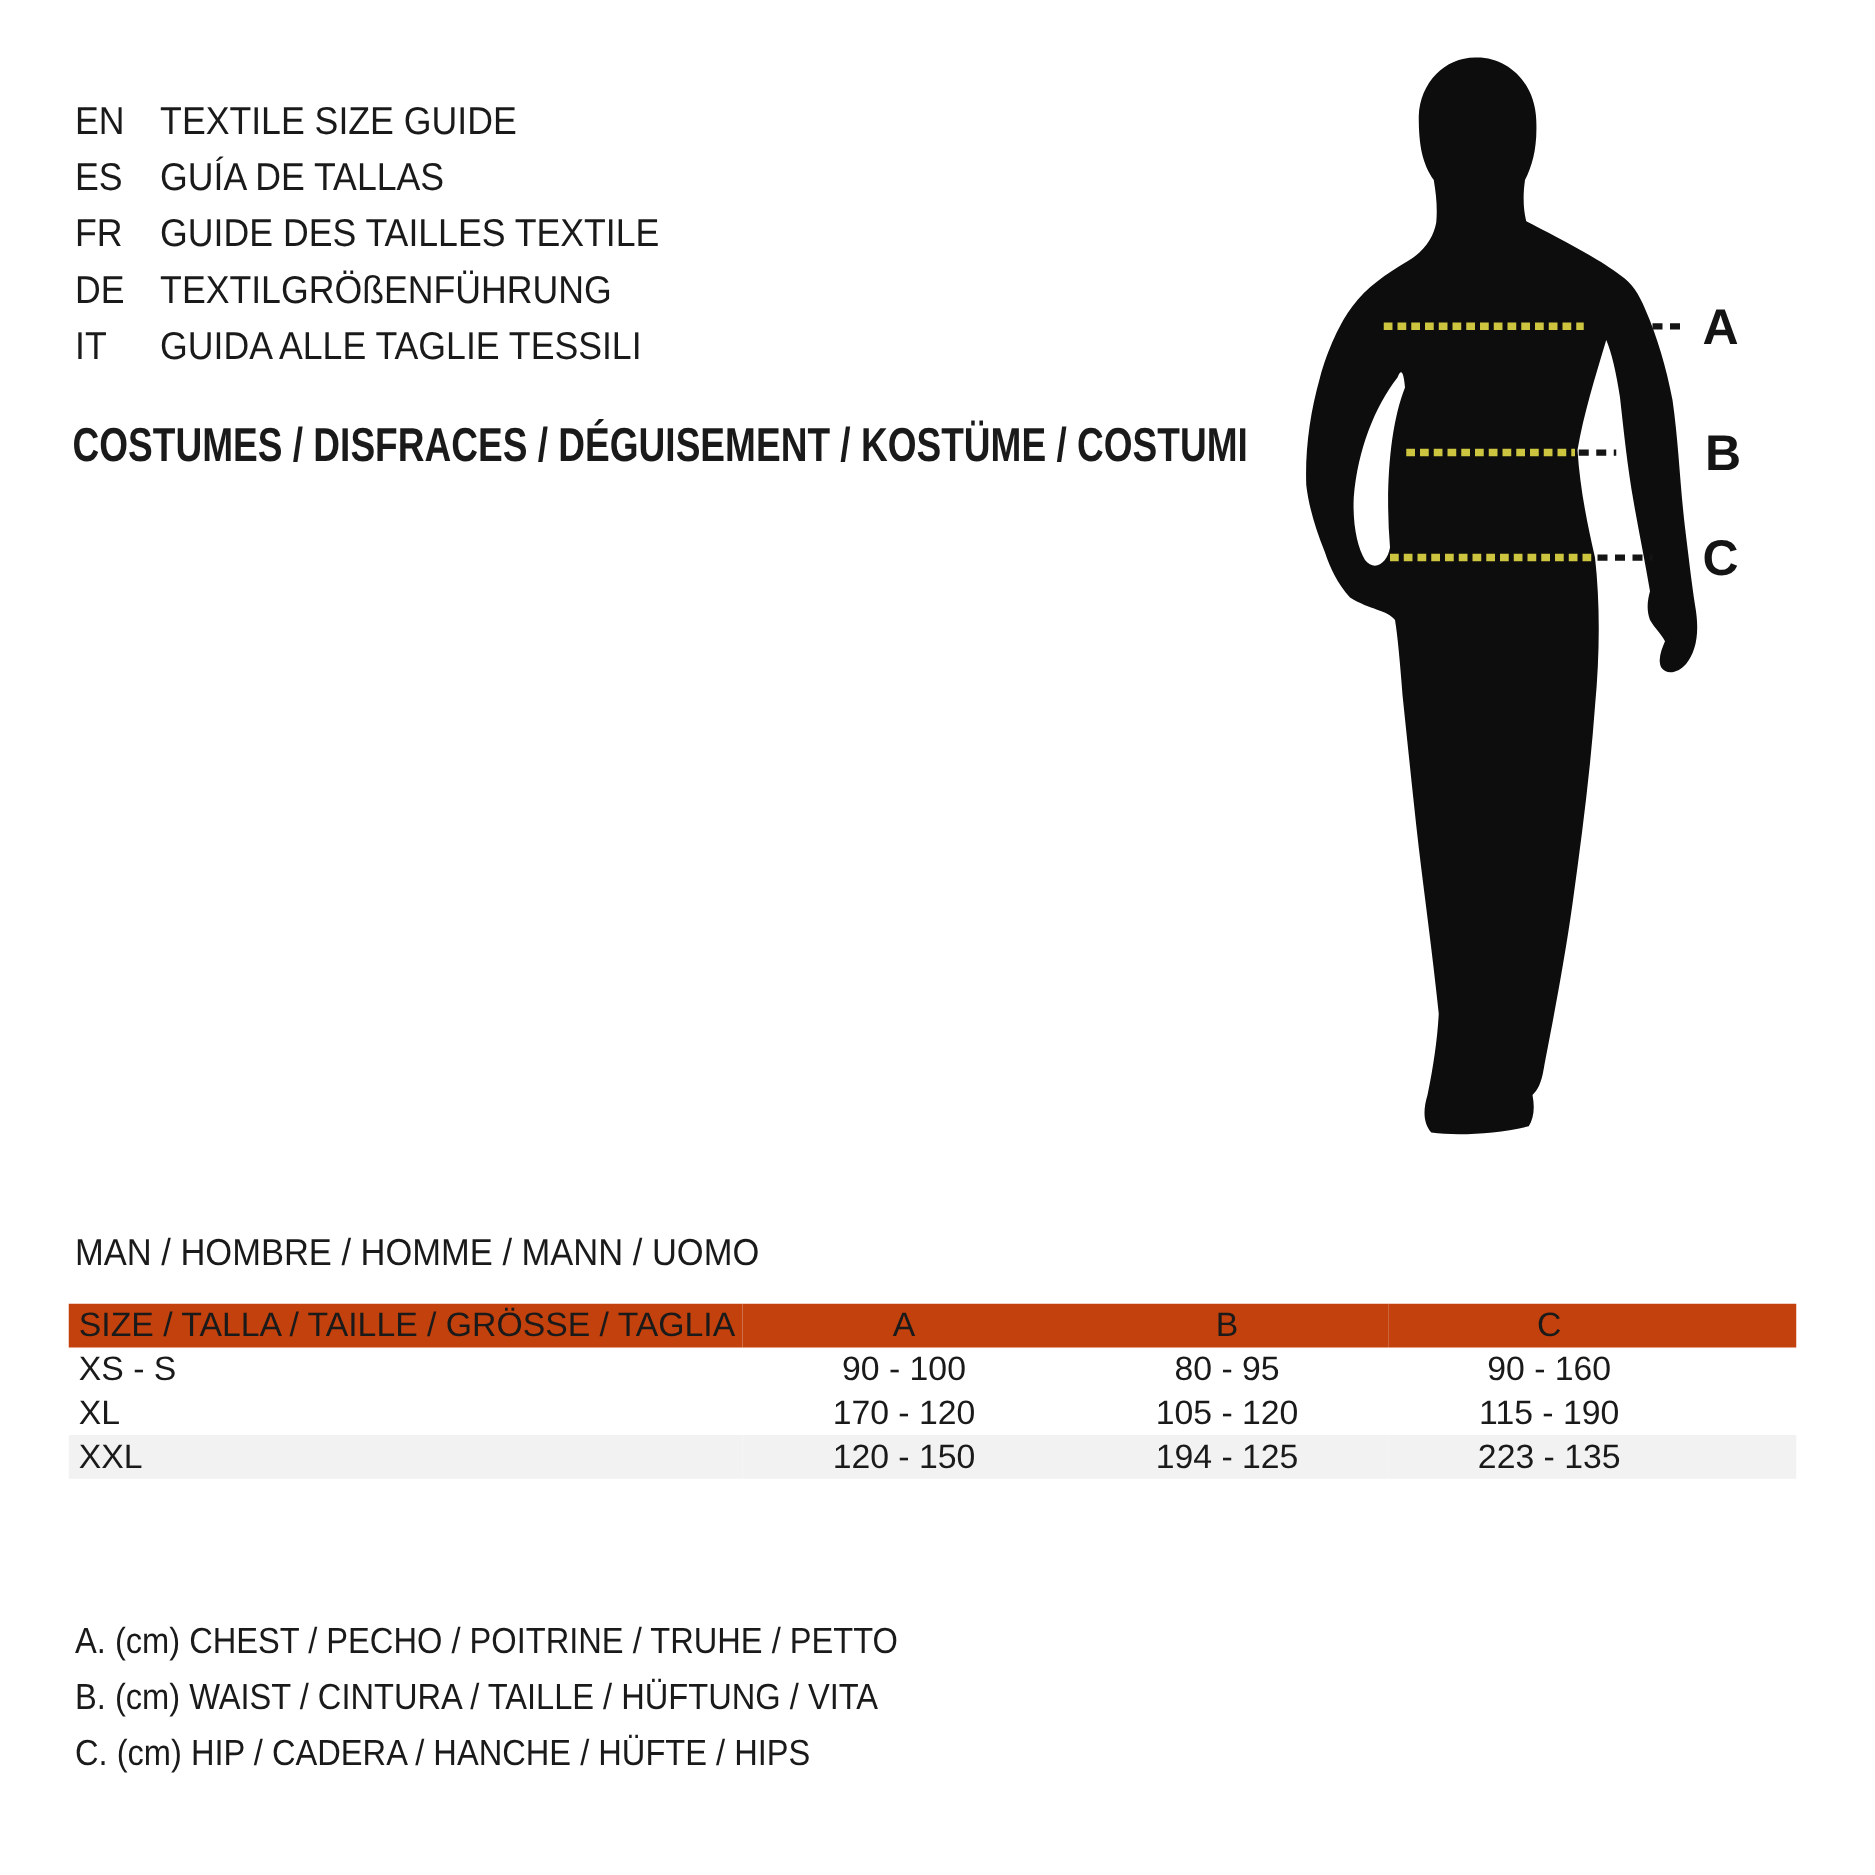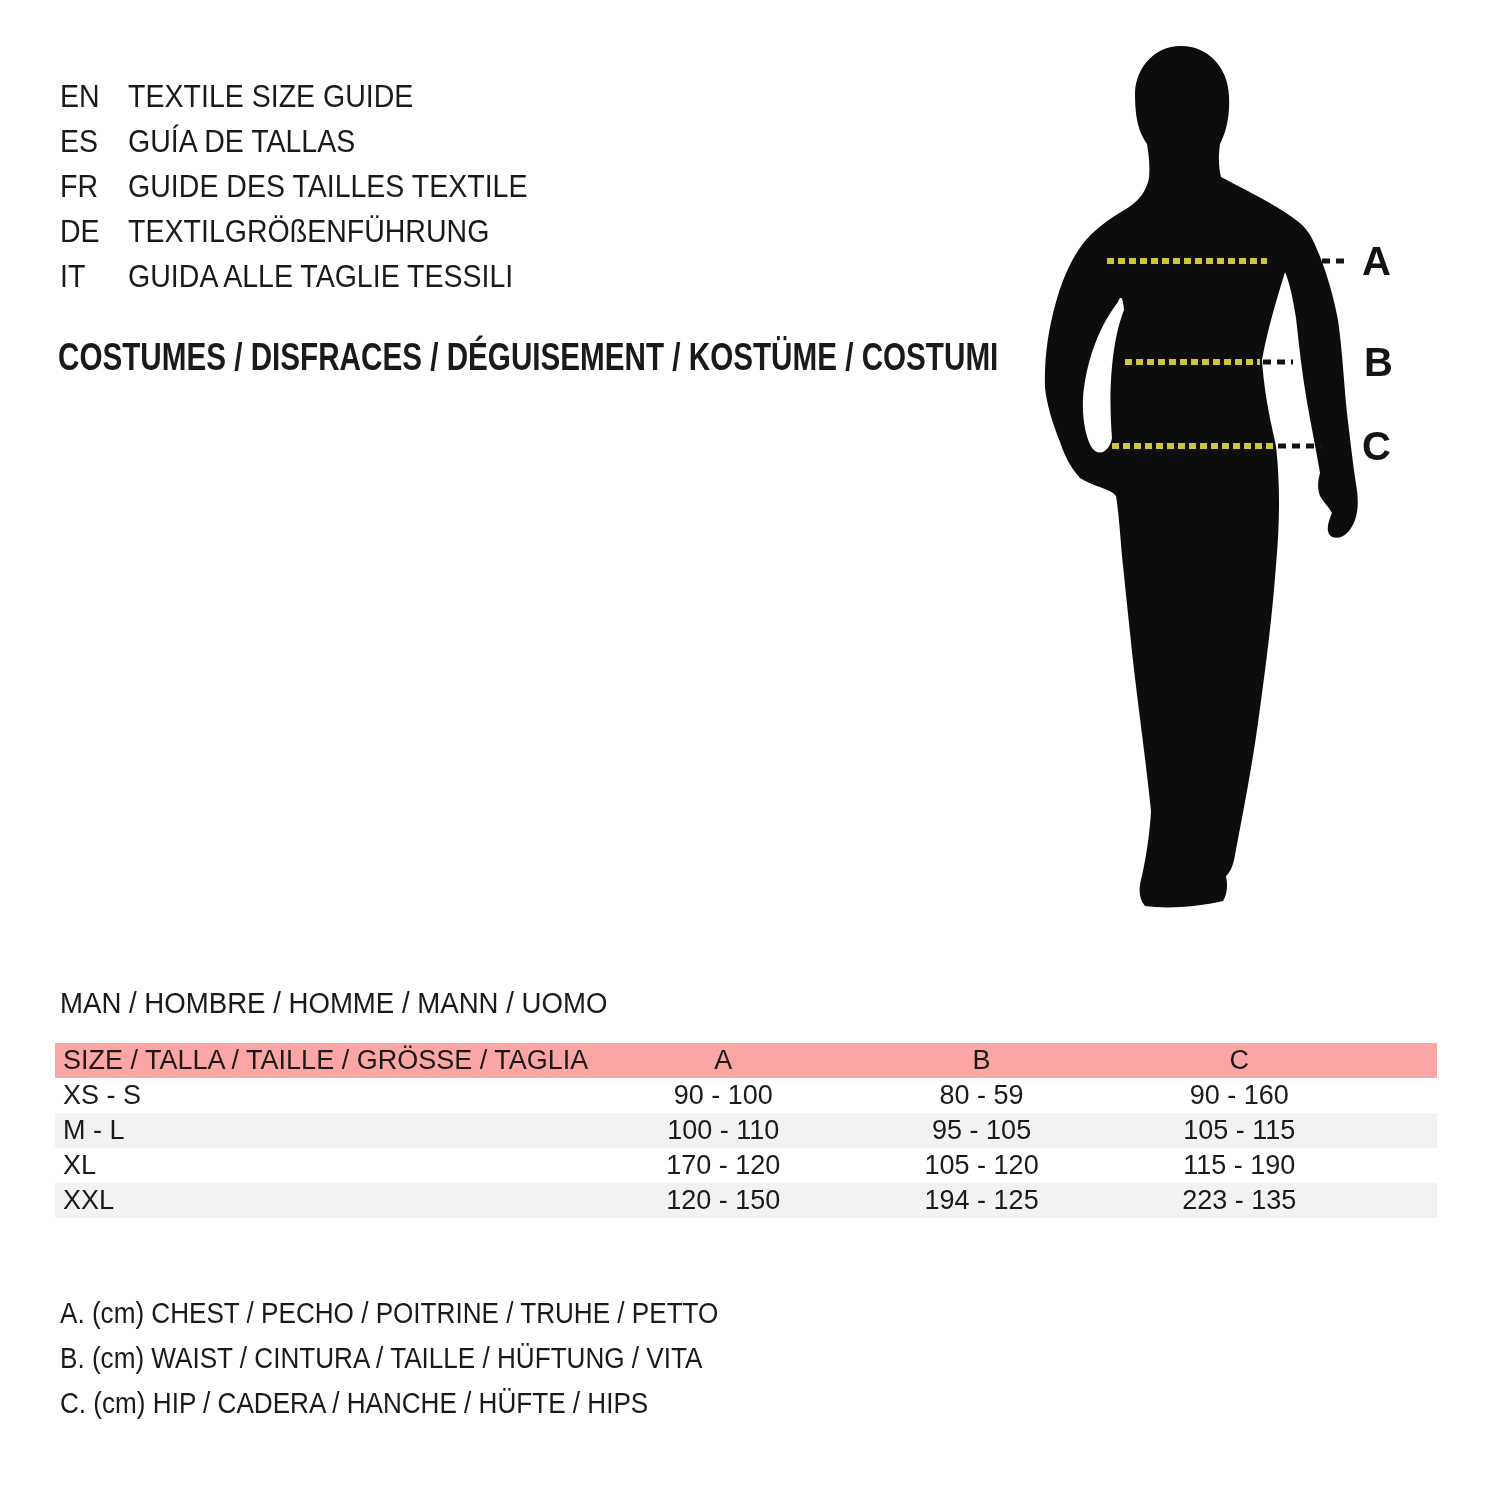--- a/index.html
+++ b/index.html
@@ -26,21 +26,21 @@
   }
   
   .size-table {
     position:absolute; left:55px; top:1043px; width:1382px;
     border-collapse:collapse; table-layout:fixed; font-size:27px;
   }
   .size-table th, .size-table td {
     height:35px; padding:0; font-weight:400; text-align:center; vertical-align:middle; white-space:nowrap;
   }
   .size-table .left { text-align:left; padding-left:8px; }
-  .size-table thead tr { background:#fca5a5; }
+  .size-table thead tr { background:#c2410c; }
   .size-table tbody tr.alt { background:#f2f2f2; }
   
   .notes { position:absolute; left:60px; top:1291px; transform:scaleX(0.9); transform-origin:left top; }
   .note { display:flex; align-items:center; height:45px; font-size:29px; white-space:nowrap; }
 </style>
 </head>
 <body>
 
 <div class="canvas">
 
@@ -149,29 +149,22 @@
         <th>A</th>
         <th>B</th>
         <th>C</th>
         <th></th>
       </tr>
     </thead>
     <tbody>
       <tr>
         <td class="left">XS - S</td>
         <td>90 - 100</td>
-        <td>80 - 59</td>
+        <td>80 - 95</td>
         <td>90 - 160</td>
-        <td></td>
-      </tr>
-      <tr class="alt">
-        <td class="left">M - L</td>
-        <td>100 - 110</td>
-        <td>95 - 105</td>
-        <td>105 - 115</td>
         <td></td>
       </tr>
       <tr>
         <td class="left">XL</td>
         <td>170 - 120</td>
         <td>105 - 120</td>
         <td>115 - 190</td>
         <td></td>
       </tr>
       <tr class="alt">

